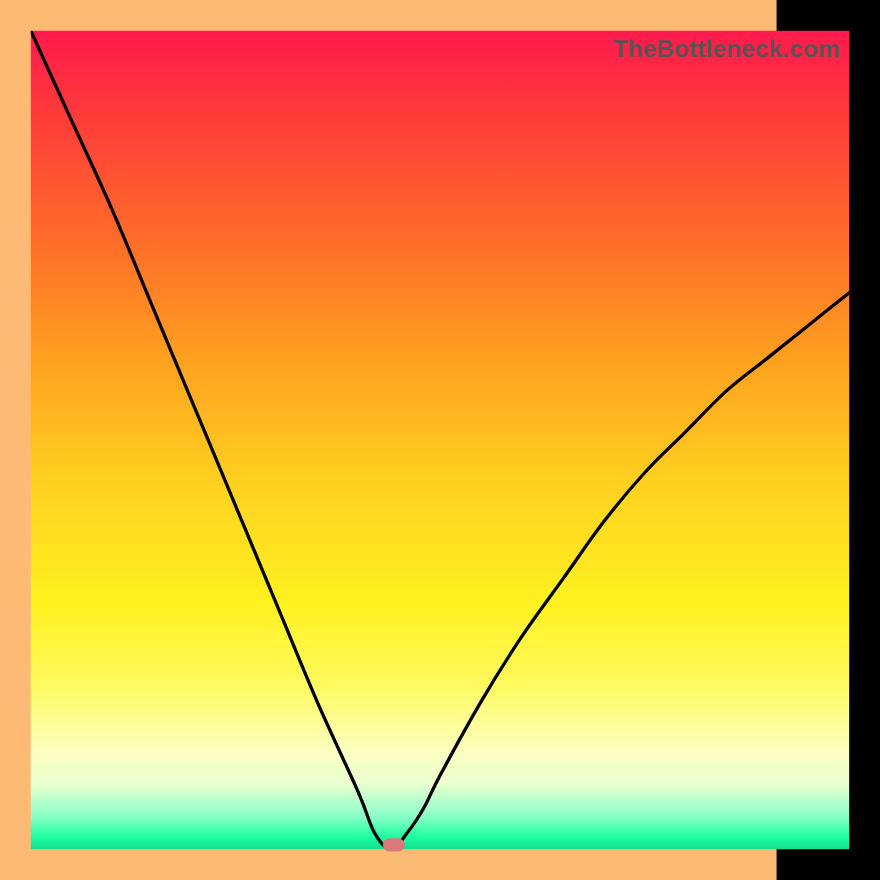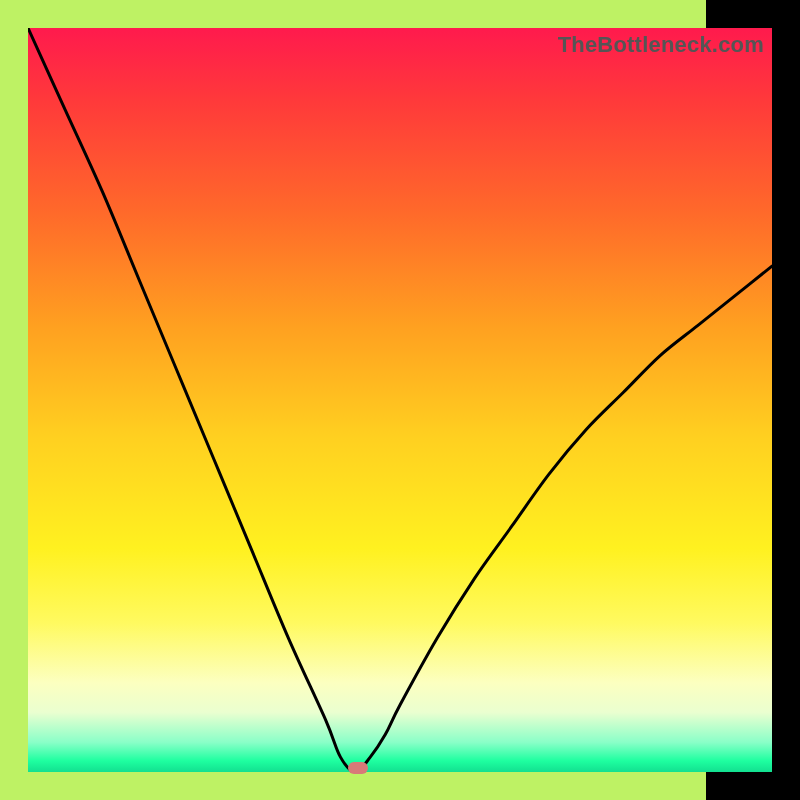--- a/index.html
+++ b/index.html
@@ -1,21 +1,21 @@
 <!DOCTYPE html>
 <html><head>
 <meta charset="utf-8">
 <style>
   * { margin: 0; padding: 0; box-sizing: border-box; }
   html, body { width: 800px; height: 800px; overflow: hidden; background: #000; }
   .frame {
     position: relative;
     width: 706px;
     height: 800px;
-    background: #bef264;
+    background: #fdba74;
   }
   .plot-area {
     position: absolute;
     left: 28px;
     top: 28px;
     width: 744px;
     height: 744px;
     background: linear-gradient(to bottom,
       #ff1a4d 0%,
       #ff3a3a 10%,

